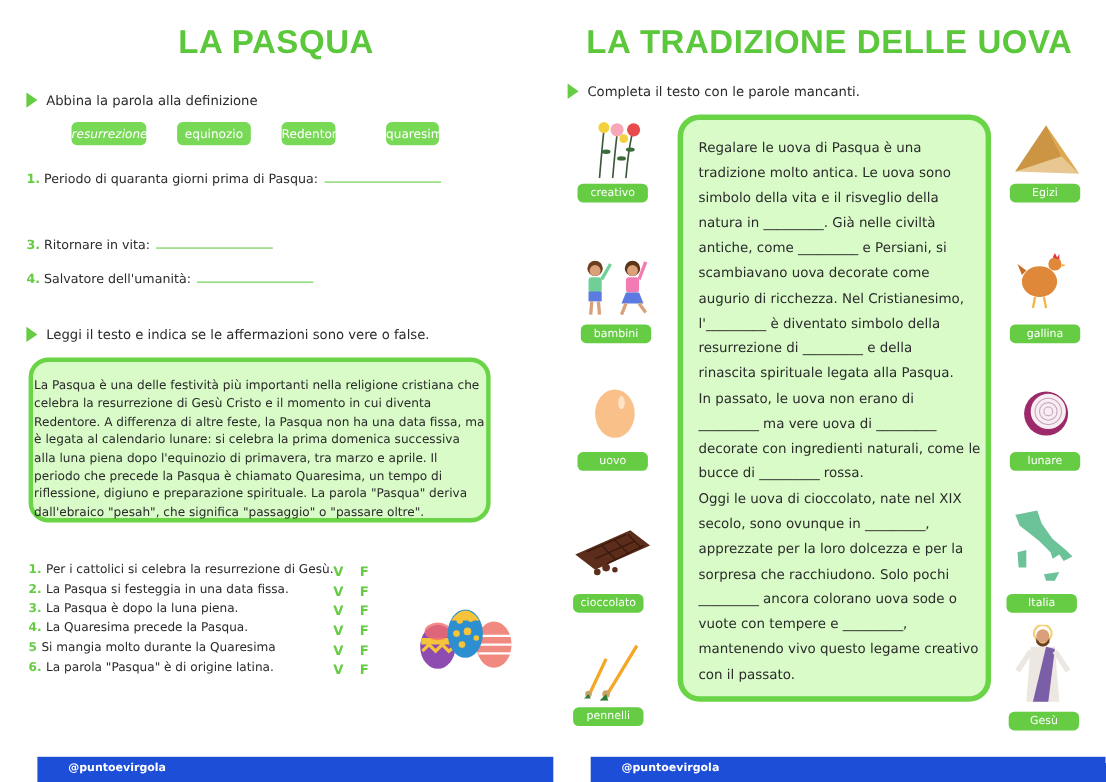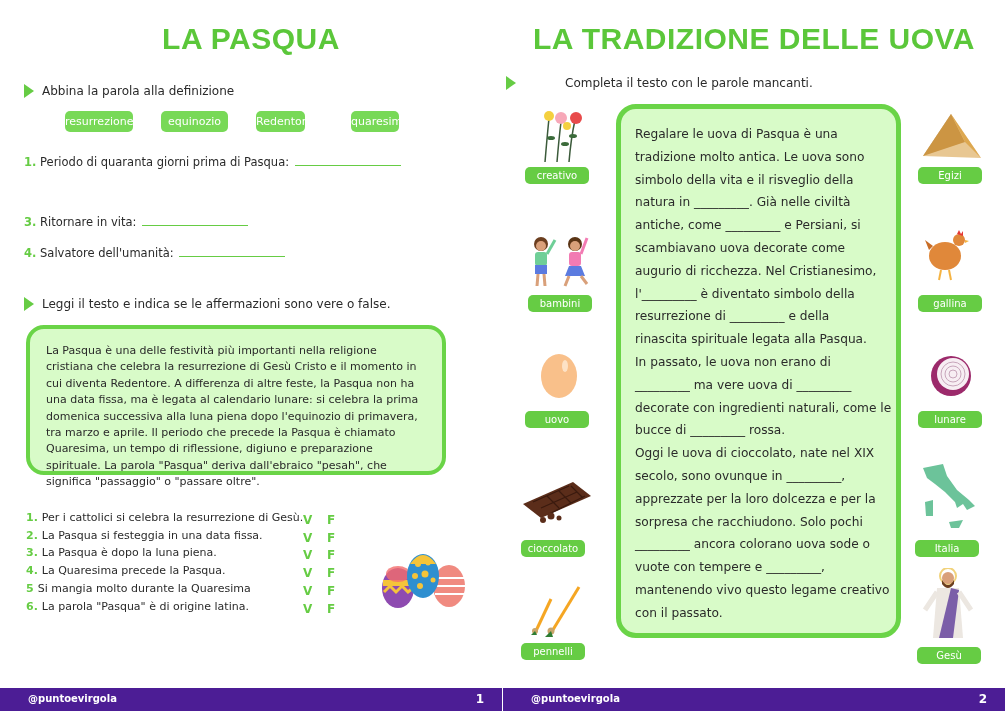--- a/index.html
+++ b/index.html
@@ -14,46 +14,46 @@
   #page2 .title { top:22px; font-size:30px; }
   .instr { position:absolute; font-size:12px; color:#2a2a2a; display:flex; align-items:center; }
   .tri { width:0; height:0; border-top:7px solid transparent; border-bottom:7px solid transparent;
          border-left:10px solid #66cc44; margin-right:8px; }
   .chip { position:absolute; background:#78d957; color:#fff; font-size:11px; border-radius:5px;
           height:21px; line-height:21px; text-align:center; }
   .q { position:absolute; left:24px; font-size:11.5px; color:#2a2a2a; white-space:nowrap; }
   .num { color:#66cc44; font-weight:bold; }
   .blank { display:inline-block; border-bottom:1px solid #66cc44; vertical-align:baseline; height:1px; margin-left:2px; }
   .box1 { position:absolute; left:26px; top:325px; width:420px; height:150px; background:#d8fbc8;
-          border:4px solid #6ad447; border-radius:18px; padding:14px 16px; box-sizing:border-box;
+          border:4px solid #6ad447; border-radius:18px; padding:14px 1px; box-sizing:border-box;
           font-size:11px; line-height:16.4px; color:#2a2a2a; }
   .tf { position:absolute; left:26px; font-size:11px; color:#2a2a2a; white-space:nowrap; }
   .v, .f { position:absolute; font-size:12px; color:#66cc44; font-weight:bold; }
-  .footer { position:absolute; top:688px; height:23px; background:#4c1d95; }
+  .footer { position:absolute; top:688px; height:23px; background:#1d4ed8;margin-left:34px; }
   .footer .handle { position:absolute; left:28px; top:5px; font-size:10px; color:#fff; font-weight:bold; }
   .footer .pnum { position:absolute; right:18px; top:4px; font-size:12px; color:#fff; font-weight:bold; }
   .box2 { position:absolute; left:113px; top:104px; width:285px; height:534px; background:#d8fbc8;
           border:5px solid #6ad447; border-radius:20px; padding:14px 12px 0 14px; box-sizing:border-box;
           font-size:12.2px; line-height:22.8px; color:#2a2a2a; }
   .lbl { position:absolute; width:64px; height:17px; line-height:17px; background:#66cc44; color:#fff;
          font-size:10px; text-align:center; border-radius:5px; }
   .pic { position:absolute; }
 </style>
 </head>
 <body>
 
 <div class="page" id="page1">
   <div class="title">LA PASQUA</div>
 
   <div class="instr" style="left:24px; top:84px;">
     <span class="tri"></span>
     <span>Abbina la parola alla definizione</span>
   </div>
 
-  <div class="chip" style="left:65px; top:111px; width:68px;">resurrezione</div>
+  <div class="chip" style="left:65px; top:111px; width:68px;font-style:italic;">resurrezione</div>
   <div class="chip" style="left:161px; top:111px; width:67px;">equinozio</div>
   <div class="chip" style="left:256px; top:111px; width:49px;">Redentore</div>
   <div class="chip" style="left:351px; top:111px; width:48px;">quaresima</div>
 
   <div class="q" style="top:155px;">
     <span class="num">1.</span>
     <span>Periodo di quaranta giorni prima di Pasqua:</span>
     <span class="blank" style="width:106px;"></span>
   </div>
   <div class="q" style="top:215px;">
@@ -116,21 +116,21 @@
 
   <div class="footer" style="left:0; width:502px;">
     <span class="handle">@puntoevirgola</span>
     <span class="pnum">1</span>
   </div>
 </div>
 
 <div class="page" id="page2">
   <div class="title">LA TRADIZIONE DELLE UOVA</div>
 
-  <div class="instr" style="left:3px; top:76px;gap:41px;">
+  <div class="instr" style="left:13px; top:76px;">
     <span class="tri"></span>
     <span>Completa il testo con le parole mancanti.</span>
   </div>
 
   <div class="box2">
     <div id="cloze-lines">
         <div style="white-space: nowrap;">Regalare le uova di Pasqua è una</div>
         <div style="white-space: nowrap;">tradizione molto antica. Le uova sono</div>
         <div style="white-space: nowrap;">simbolo della vita e il risveglio della</div>
         <div style="white-space: nowrap;">natura in _________. Già nelle civiltà</div>

